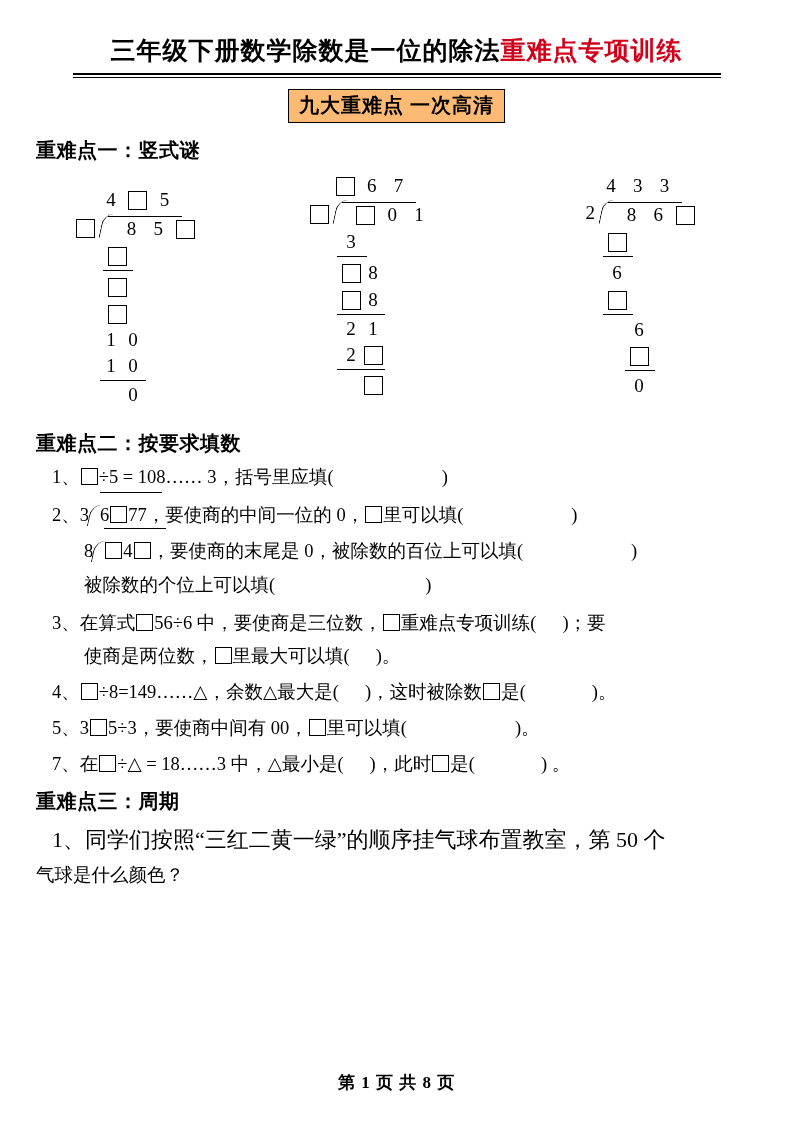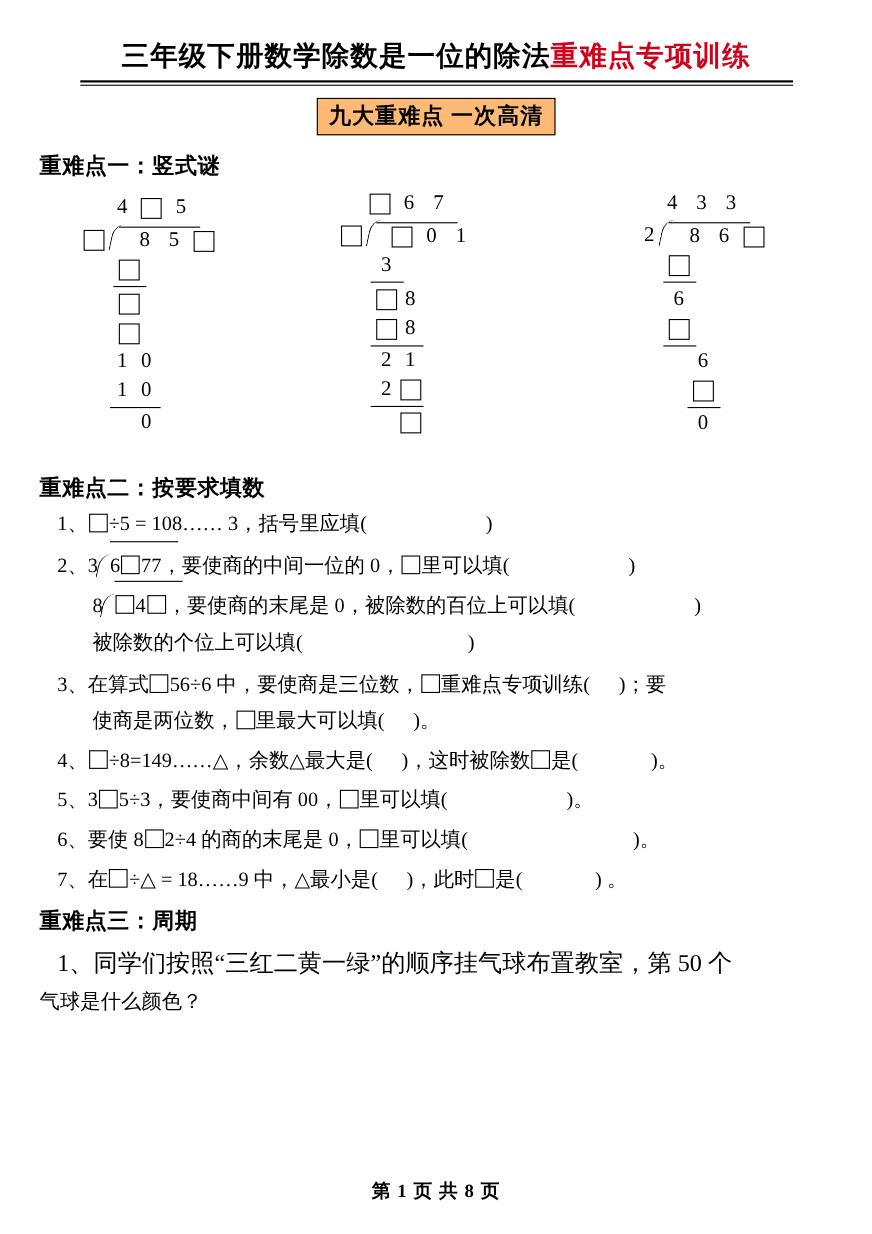--- a/index.html
+++ b/index.html
@@ -172,21 +172,21 @@
   </div>
 
   <div class="subtitle-wrap">
     <span class="subtitle">九大重难点  一次高清</span>
   </div>
 
   <div class="section-head">重难点一：竖式谜</div>
 
   <div class="division-row">
 
-    <div class="divblock" style="left:70px; top:4px;">
+    <div class="divblock" style="left:70px; top:14px;">
 
       <div class="row" style="margin-left:30px; height:26px;">
         <span class="dv-cell">4</span>
         <span class="dv-cell"><span class="box"></span></span>
         <span class="dv-cell">5</span>
       </div>
 
       <div class="row" style="position:relative; height:30px;">
         <span style="display:inline-block; width:25px; text-align:right;"><span class="box"></span></span>
         <span class="mini-curve" style="width:11px;height:24px;margin-left:1px;"></span>
@@ -287,26 +287,23 @@
     </div>
 
     <div class="prob" style="margin-top:6px;">
       <span>4、</span><span class="ibox"></span><span>÷8=149……△，余数△最大是(</span><span class="blank-sm"></span><span>)，这时被除数</span><span class="ibox"></span><span>是(</span><span class="blank-md"></span><span>)。</span>
     </div>
 
     <div class="prob" style="margin-top:6px;">
       <span>5、</span><span>3</span><span class="ibox"></span><span>5÷3，要使商中间有 00，</span><span class="ibox"></span><span>里可以填(</span><span class="blank-lg"></span><span>)。</span>
     </div>
 
+
     <div class="prob" style="margin-top:6px;">
-      <span>6、</span><span>要使 8</span><span class="ibox"></span><span>2÷4 的商的末尾是 0，</span><span class="ibox"></span><span>里可以填(</span><span class="blank-xl"></span><span>)。</span>
-    </div>
-
-    <div class="prob" style="margin-top:6px;">
-      <span>7、</span><span>在</span><span class="ibox"></span><span>÷△  =  18……9 中，△最小是(</span><span class="blank-sm"></span><span>)，此时</span><span class="ibox"></span><span>是(</span><span class="blank-md"></span><span>)  。</span>
+      <span>7、</span><span>在</span><span class="ibox"></span><span>÷△  =  18……3 中，△最小是(</span><span class="blank-sm"></span><span>)，此时</span><span class="ibox"></span><span>是(</span><span class="blank-md"></span><span>)  。</span>
     </div>
 
   </div>
 
   <div class="section-head" style="margin-top:8px;">重难点三：周期</div>
 
   <div class="para">1、同学们按照“三红二黄一绿”的顺序挂气球布置教室，第 50 个</div>
   <div class="para2">气球是什么颜色？</div>
 
   <div class="footer">第 1 页 共 8 页</div>

